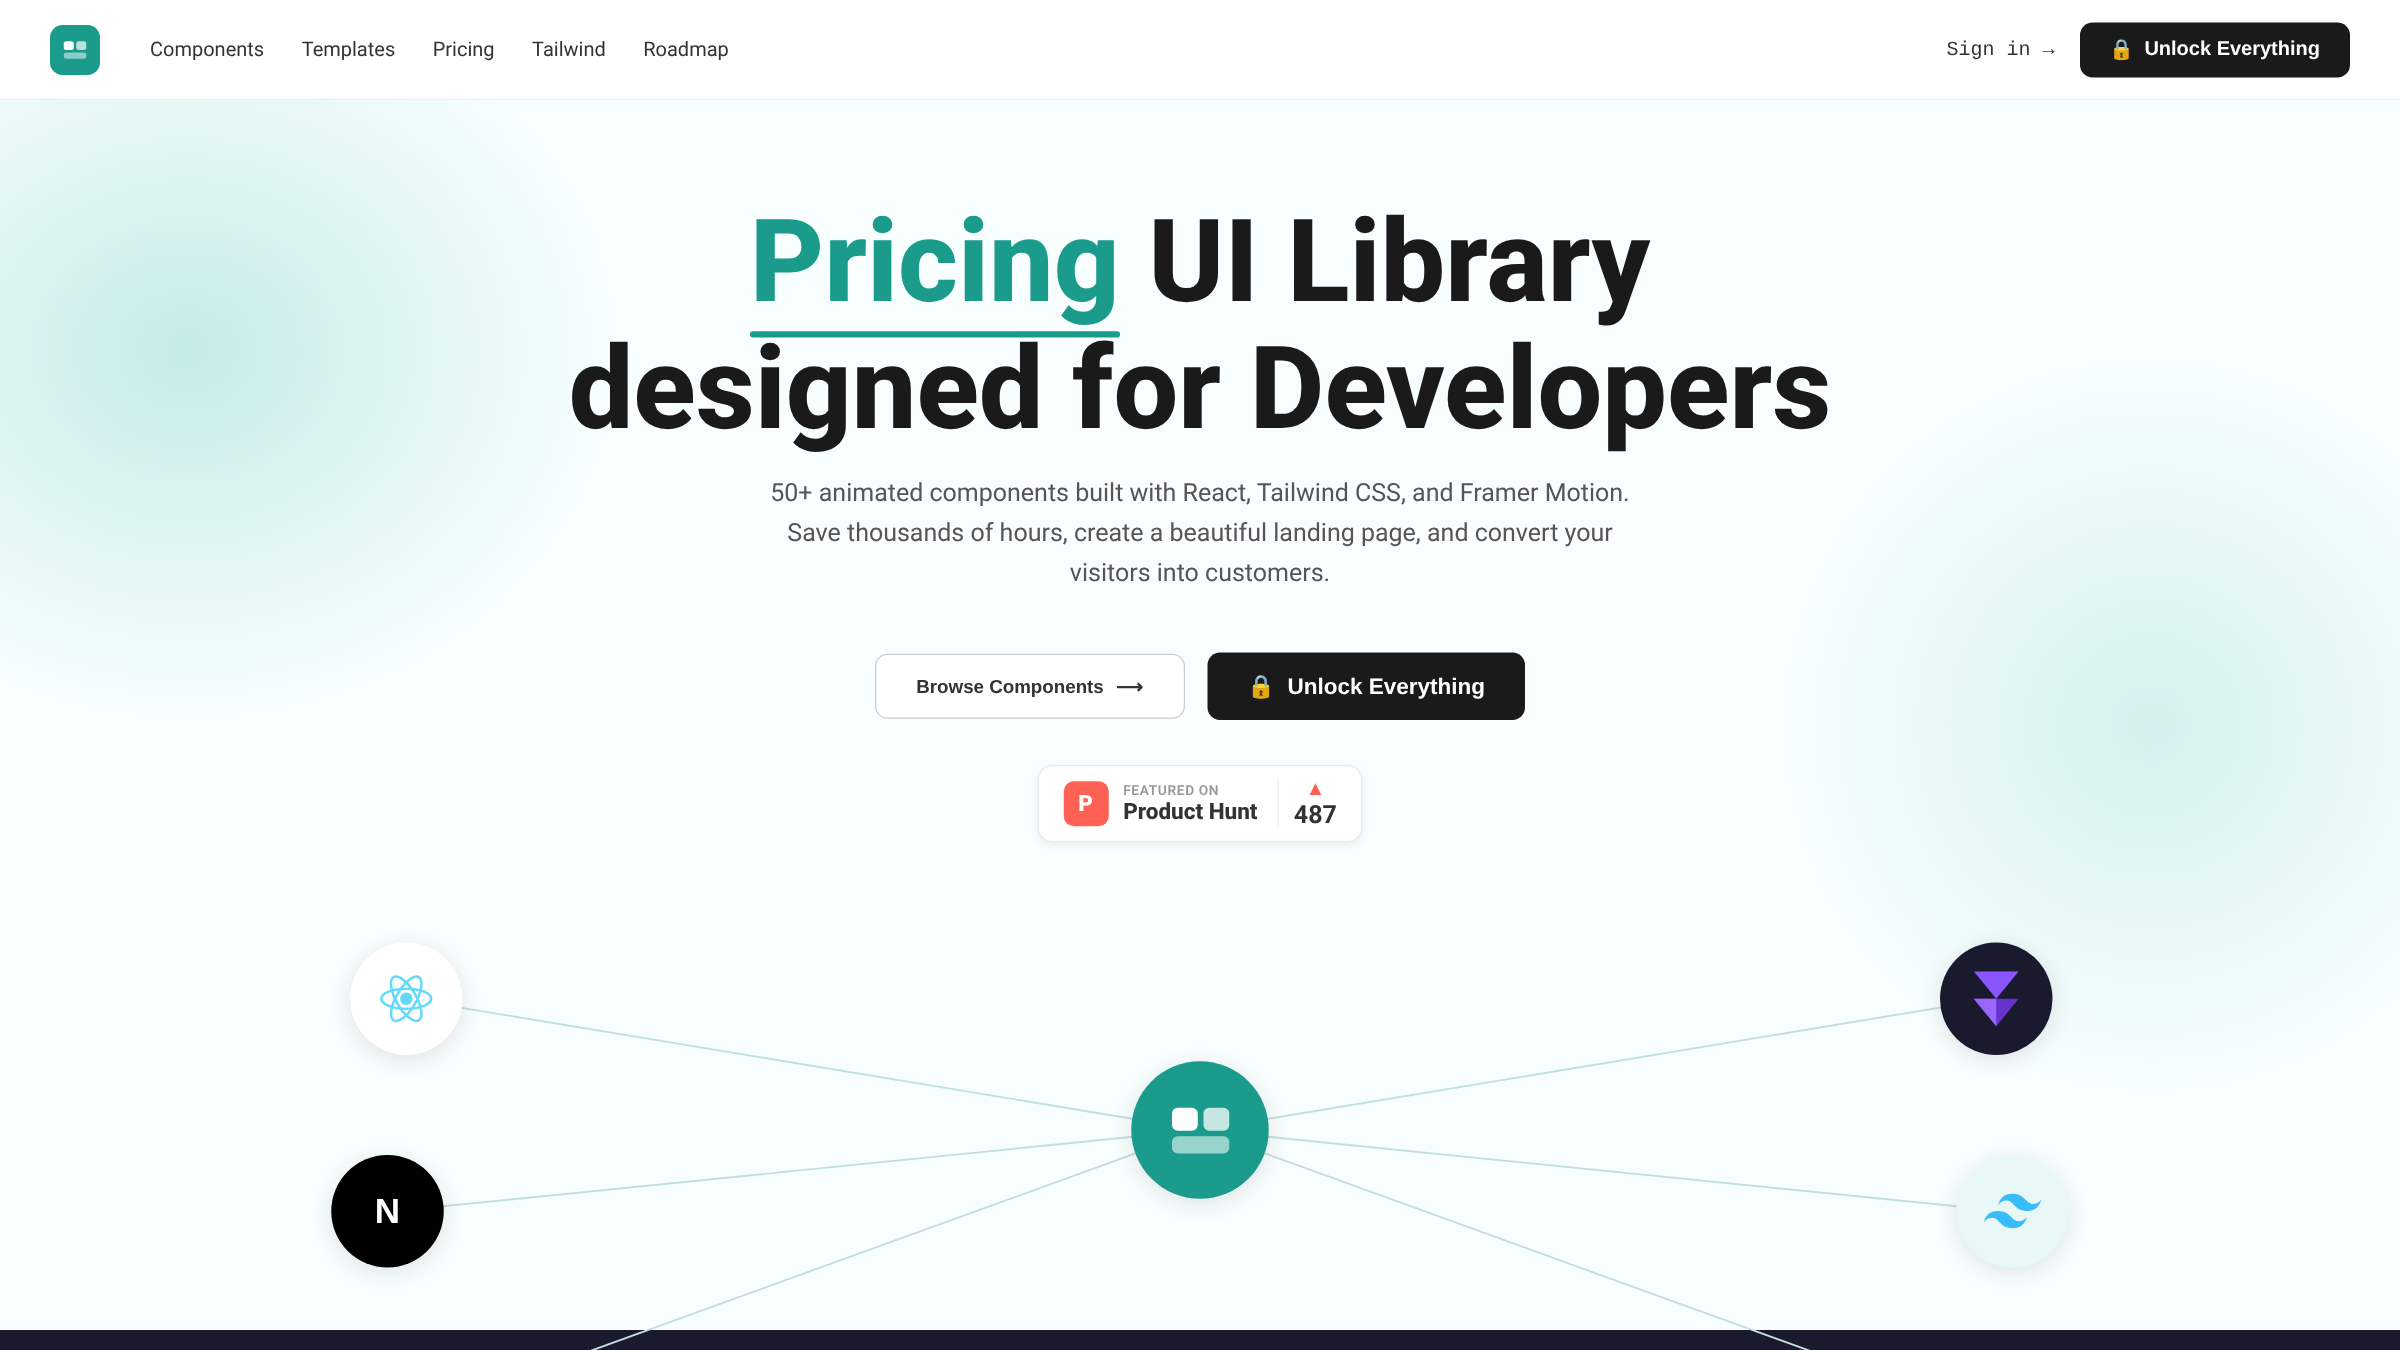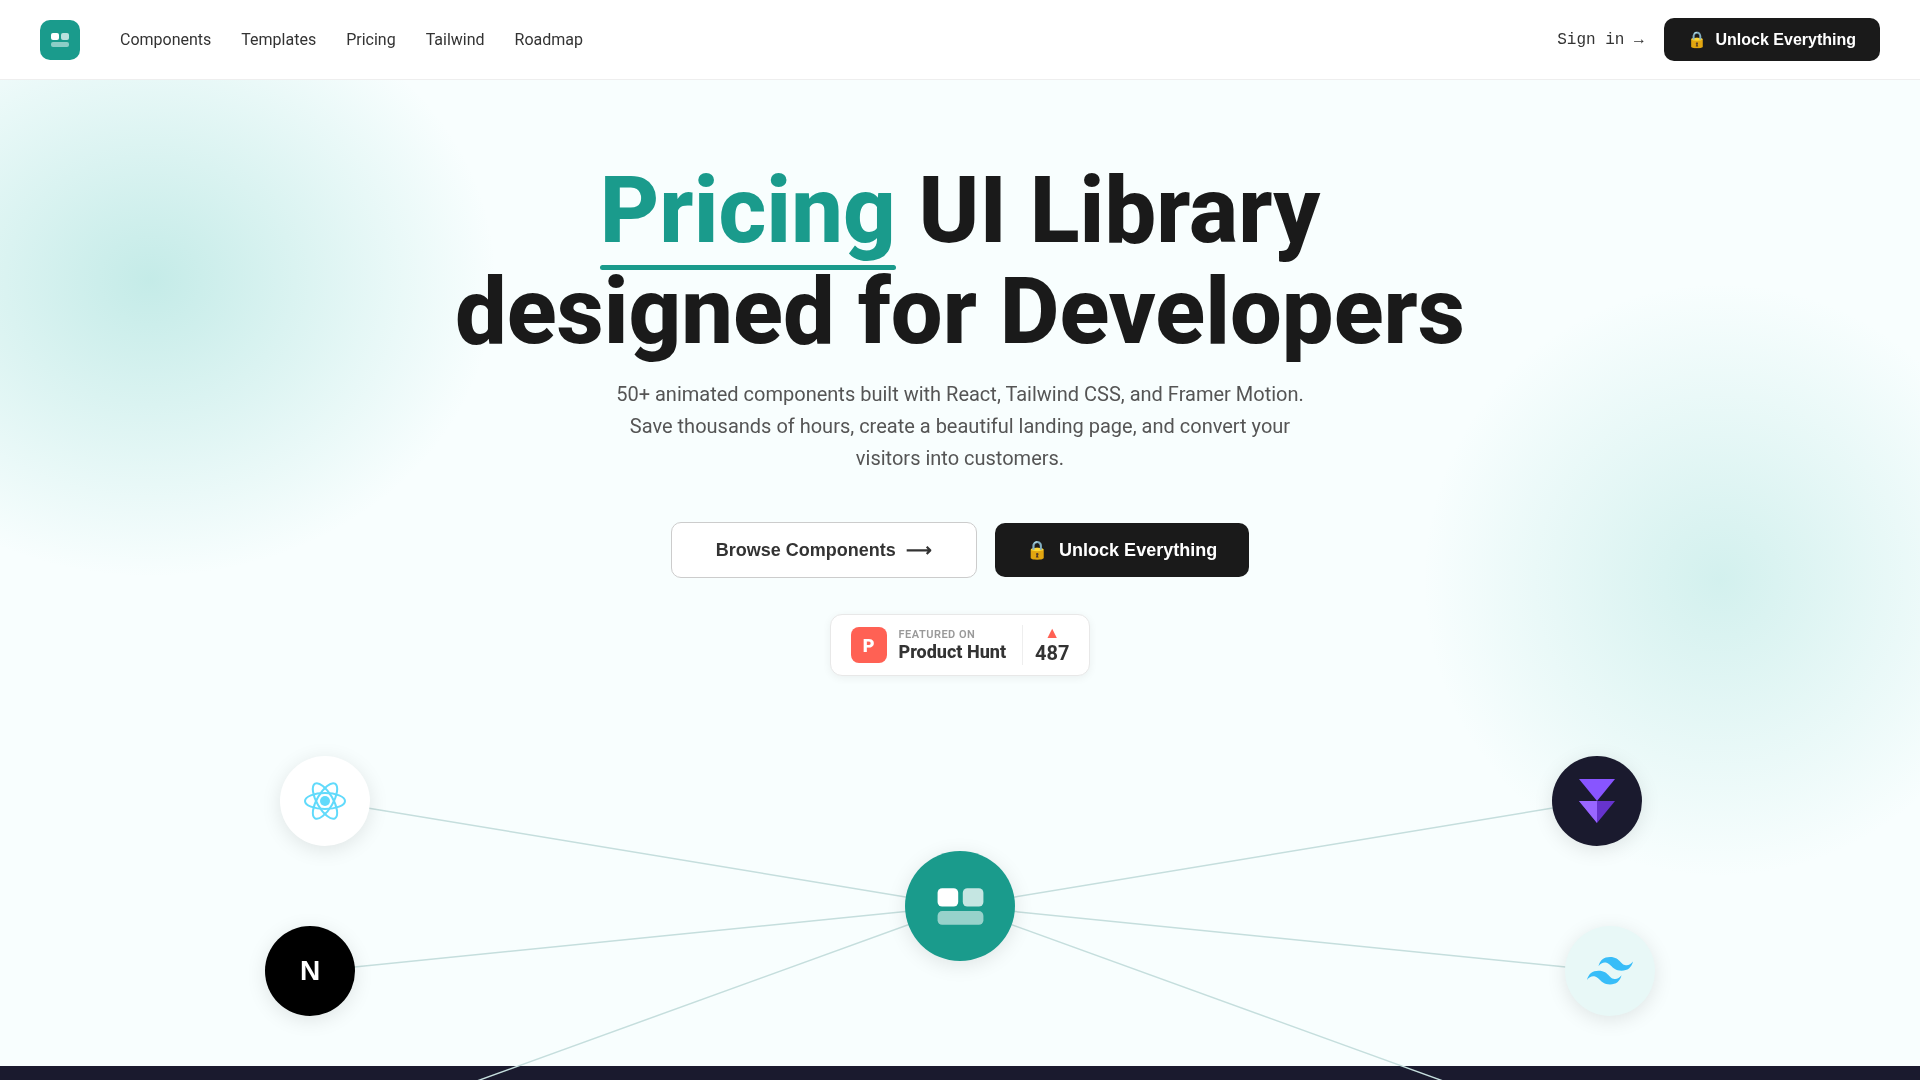--- a/index.html
+++ b/index.html
@@ -177,22 +177,22 @@
       margin-top: 48px;
       display: flex;
       gap: 18px;
       align-items: center;
     }
 
     .browse-btn {
       background: #fff;
       border: 1.5px solid #ccc;
       border-radius: 10px;
-      padding: 16px 44px;
-      font-size: 18px;
+      padding: 16px 32px;
+      font-size: 15px;
       font-weight: 600;
       color: #333;
       cursor: pointer;
       display: flex;
       align-items: center;
       gap: 10px;
     }
 
     .unlock-btn-hero {
       background: #1a1a1a;

